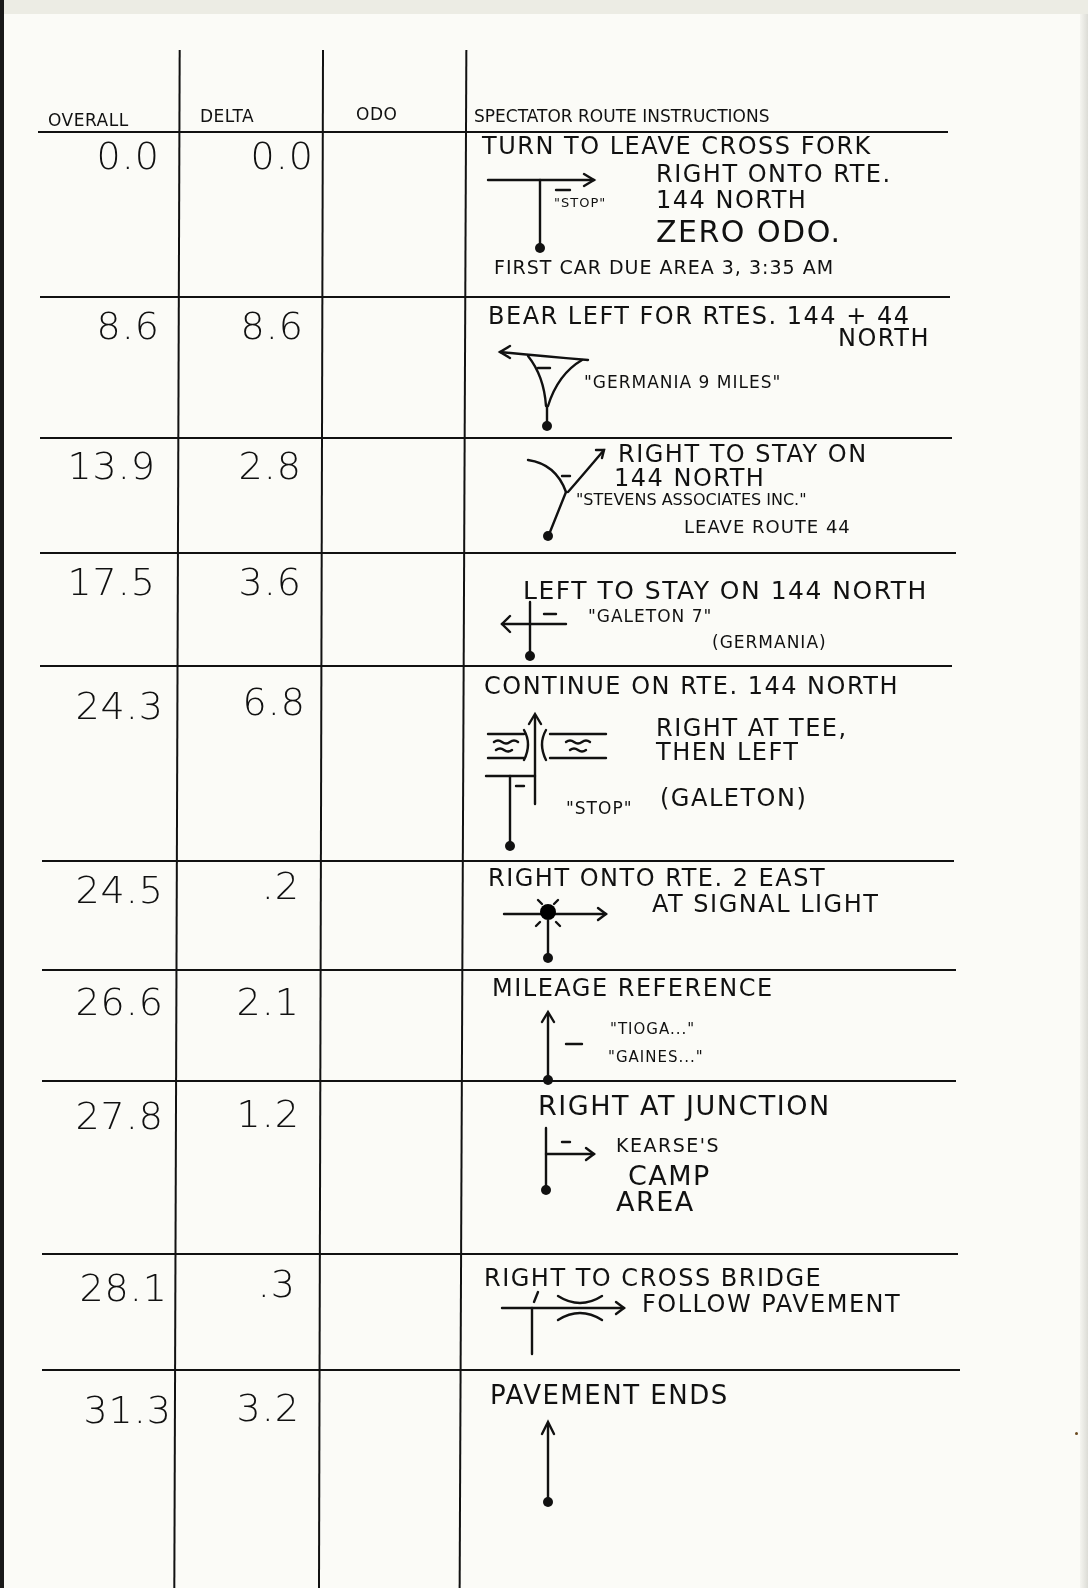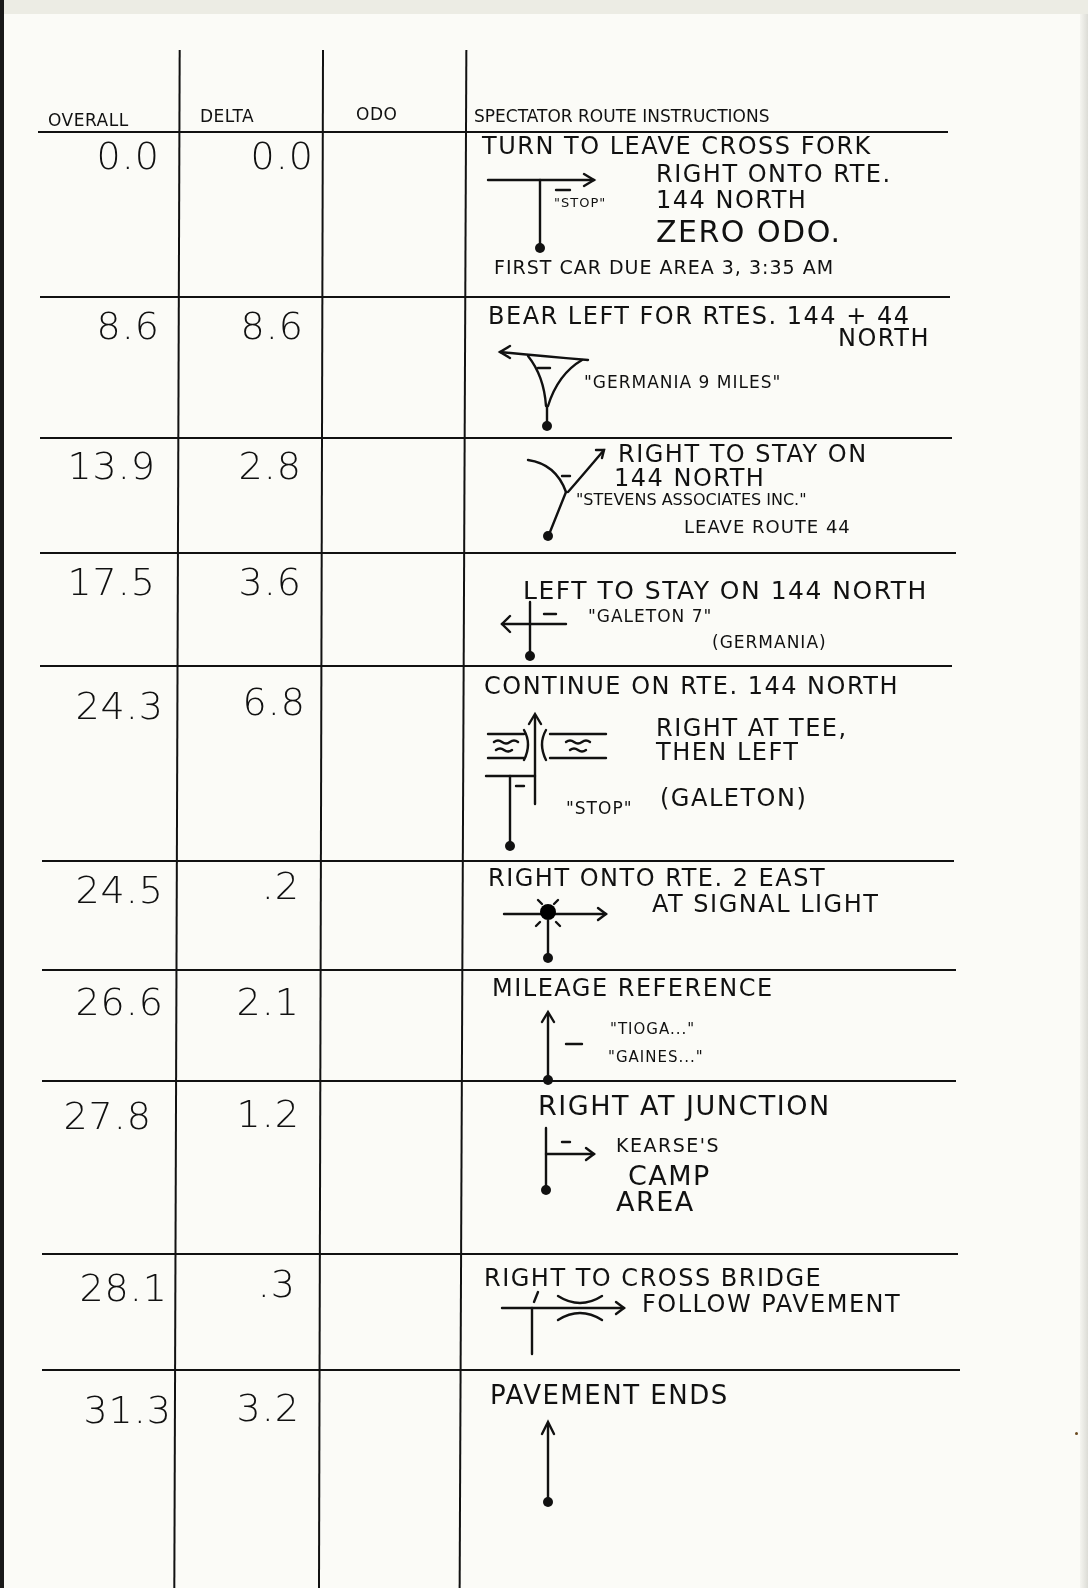--- a/index.html
+++ b/index.html
@@ -182,21 +182,21 @@
     <line x1="8" y1="4" x2="8" y2="66"></line>
       <polyline points="2,12 8,2 14,12"></polyline>
     <circle cx="8" cy="70" r="5" fill="#111" stroke="none"></circle>
     <line x1="26" y1="34" x2="42" y2="34"></line>
   </svg>
   <span class="instr small" style="left:610px;top:1022px;font-size:15px;">"TIOGA..."</span>
   <span class="instr small" style="left:608px;top:1050px;font-size:15px;">"GAINES..."</span>
 </div>
 
 <div>
-  <span class="num" style="left:48px;top:1094px;width:104px;text-align:right;">27.8</span>
+  <span class="num" style="left:60px;top:1094px;width:104px;text-align:right;">27.8</span>
   <span class="num" style="left:196px;top:1092px;width:104px;">1.2</span>
   <span class="instr" style="left:538px;top:1092px;font-size:27px;">RIGHT AT JUNCTION</span>
   <svg class="diag" style="left:538px;top:1126px;" width="70" height="70">
     <line x1="8" y1="2" x2="8" y2="60"></line>
       <circle cx="8" cy="64" r="5" fill="#111" stroke="none"></circle>
     <line x1="8" y1="28" x2="56" y2="28"></line>
       <polyline points="48,22 56,28 48,34"></polyline>
     <line x1="24" y1="16" x2="32" y2="16"></line>
   </svg>
   <span class="instr" style="left:616px;top:1136px;font-size:19px;">KEARSE'S</span>

